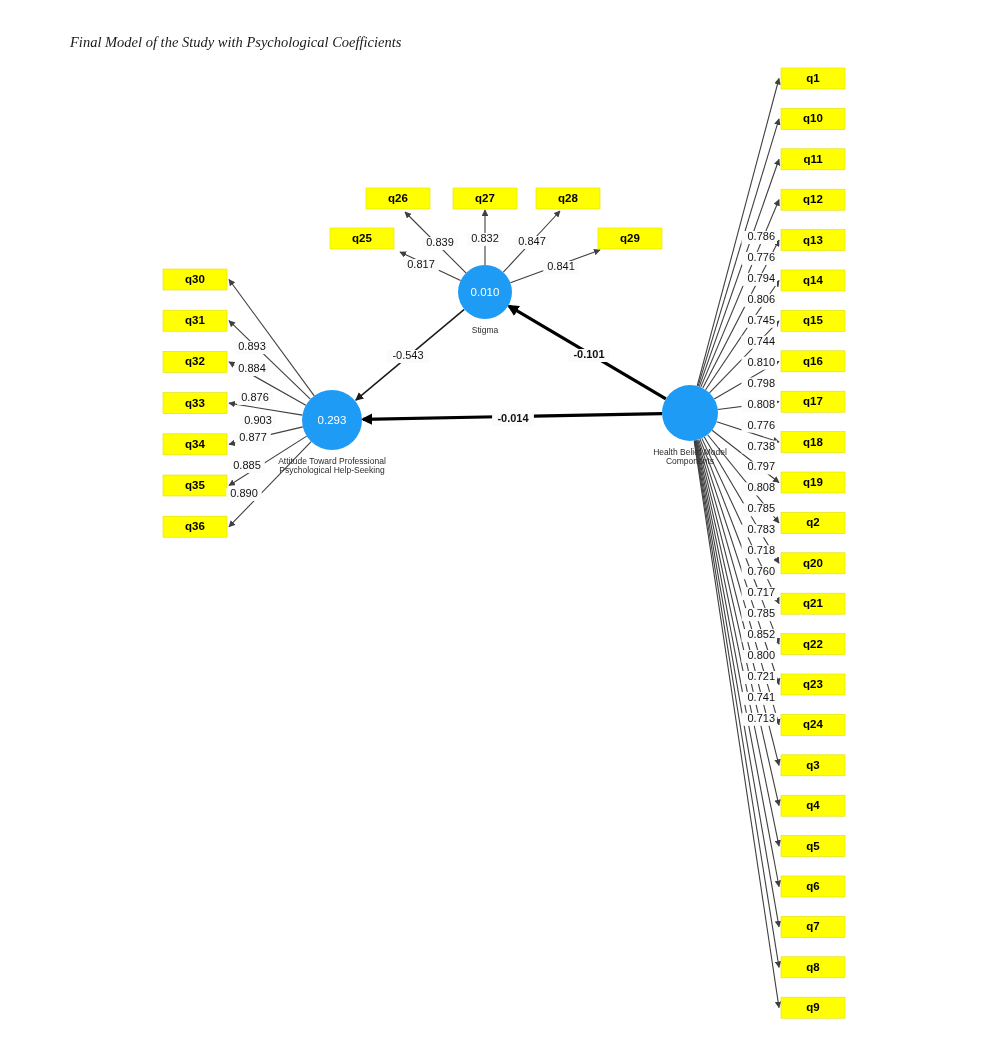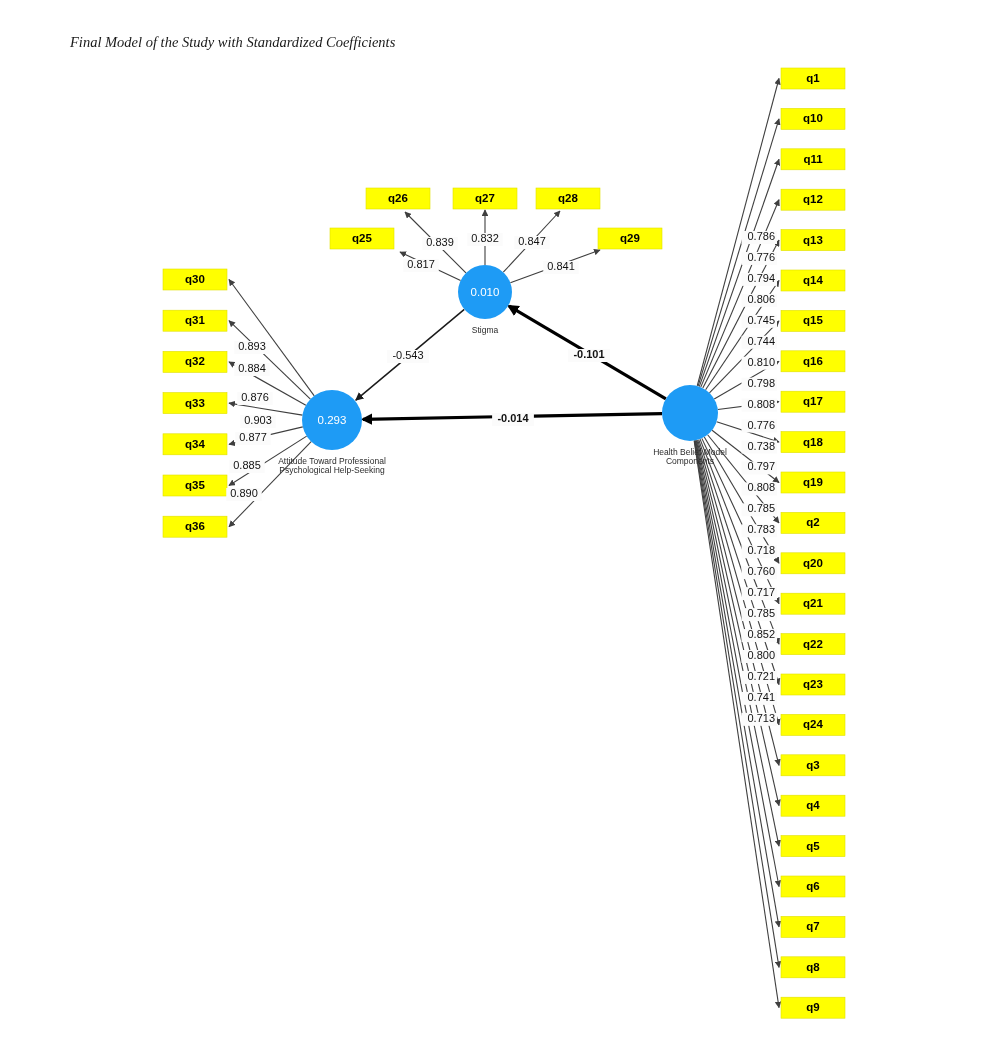--- a/index.html
+++ b/index.html
@@ -81,21 +81,21 @@
     fill: #111111;
   }
   .coef-label.right-align { text-anchor: end; }
   .coef-label.mid-align { text-anchor: middle; }
   .coef-label.bold { font-weight: bold; }
   .coef-bg { fill: #fbfbfb; }
 </style>
 </head>
 <body>
 
-<div id="figure-title">Final Model of the Study with Standardized Coefficients</div>
+<div id="figure-title">Final Model of the Study with Psychological Coefficients</div>
 
 <svg id="diagram-canvas" viewBox="0 0 983 1050" xmlns="http://www.w3.org/2000/svg">
   <defs>
     <marker id="arrow-thin" viewBox="0 0 10 10" refX="9" refY="5" markerWidth="6" markerHeight="6" orient="auto-start-reverse">
       <path d="M 0 0 L 10 5 L 0 10 z" fill="#3f3f3f"></path>
     </marker>
     <marker id="arrow-struct" viewBox="0 0 10 10" refX="9" refY="5" markerWidth="5.5" markerHeight="5.5" orient="auto-start-reverse">
       <path d="M 0 0 L 10 5 L 0 10 z" fill="#1a1a1a"></path>
     </marker>
     <marker id="arrow-strong" viewBox="0 0 10 10" refX="8" refY="5" markerWidth="3.6" markerHeight="3.6" orient="auto-start-reverse">

